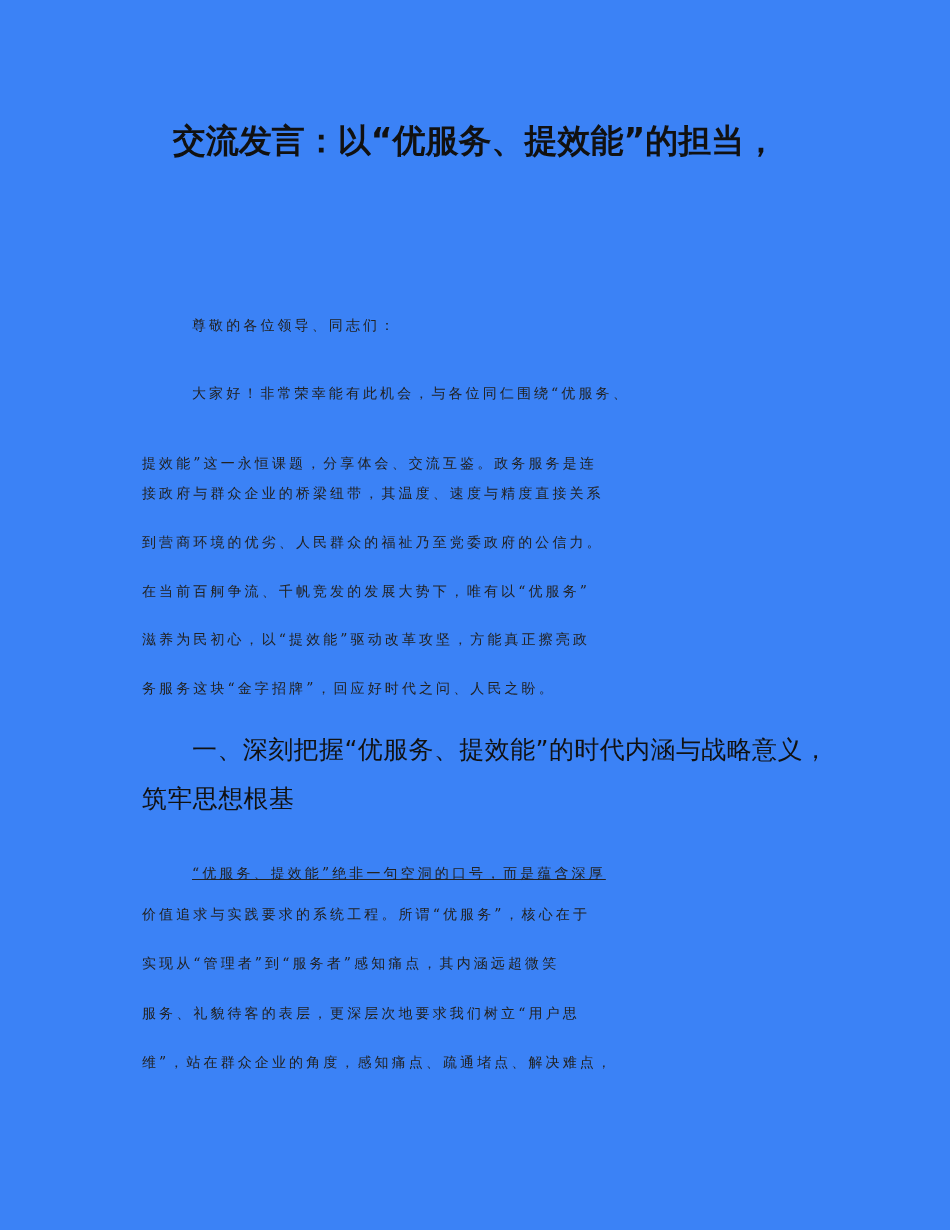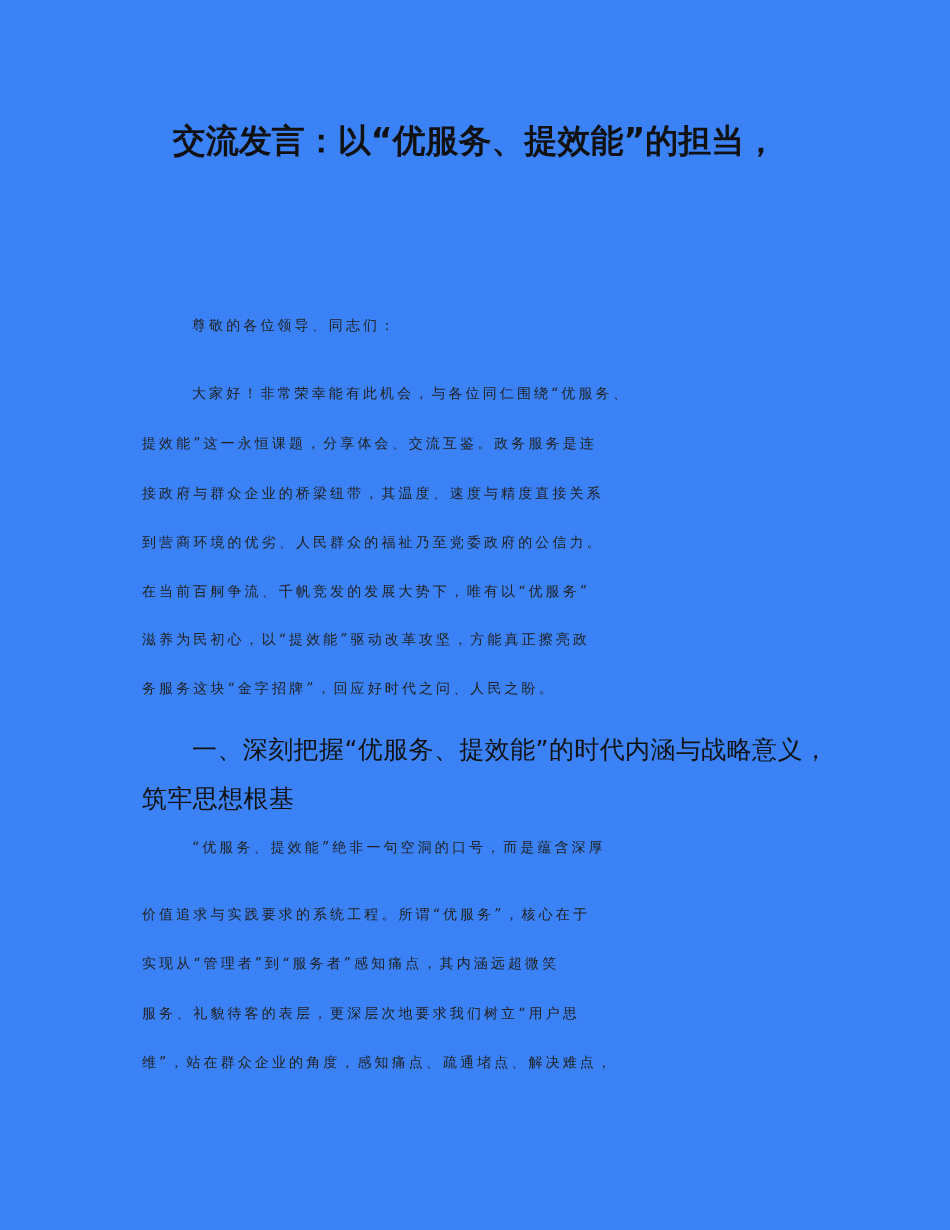--- a/index.html
+++ b/index.html
@@ -66,34 +66,34 @@
 <body>
 
 <div class="page">
 
   <div class="title l1">交流发言：以“优服务、提效能”的担当，</div>
 
   <div class="line indent" style="top:310px;">尊敬的各位领导、同志们：</div>
 
   <div>
     <div class="line indent" style="top:378px;">大家好！非常荣幸能有此机会，与各位同仁围绕“优服务、</div>
-    <div class="line" style="top:428px;">提效能”这一永恒课题，分享体会、交流互鉴。政务服务是连</div>
+    <div class="line" style="top:448px;">提效能”这一永恒课题，分享体会、交流互鉴。政务服务是连</div>
     <div class="line" style="top:478px;">接政府与群众企业的桥梁纽带，其温度、速度与精度直接关系</div>
     <div class="line" style="top:527px;">到营商环境的优劣、人民群众的福祉乃至党委政府的公信力。</div>
     <div class="line" style="top:576px;">在当前百舸争流、千帆竞发的发展大势下，唯有以“优服务”</div>
     <div class="line" style="top:624px;">滋养为民初心，以“提效能”驱动改革攻坚，方能真正擦亮政</div>
     <div class="line" style="top:673px;">务服务这块“金字招牌”，回应好时代之问、人民之盼。</div>
   </div>
 
   <div>
     <div class="heading indent" style="top:735px;">一、深刻把握“优服务、提效能”的时代内涵与战略意义，</div>
     <div class="heading" style="top:784px;">筑牢思想根基</div>
   </div>
 
   <div>
-    <div class="line indent" style="top:832px;">“优服务、提效能”绝非一句空洞的口号，而是蕴含深厚</div>
+    <div class="line indent" style="top:858px;text-decoration:underline;">“优服务、提效能”绝非一句空洞的口号，而是蕴含深厚</div>
     <div class="line" style="top:899px;">价值追求与实践要求的系统工程。所谓“优服务”，核心在于</div>
     <div class="line" style="top:948px;">实现从“管理者”到“服务者”感知痛点，其内涵远超微笑</div>
     <div class="line" style="top:998px;">服务、礼貌待客的表层，更深层次地要求我们树立“用户思</div>
     <div class="line" style="top:1047px;">维”，站在群众企业的角度，感知痛点、疏通堵点、解决难点，</div>
   </div>
 
 </div>
 
 </body></html>

